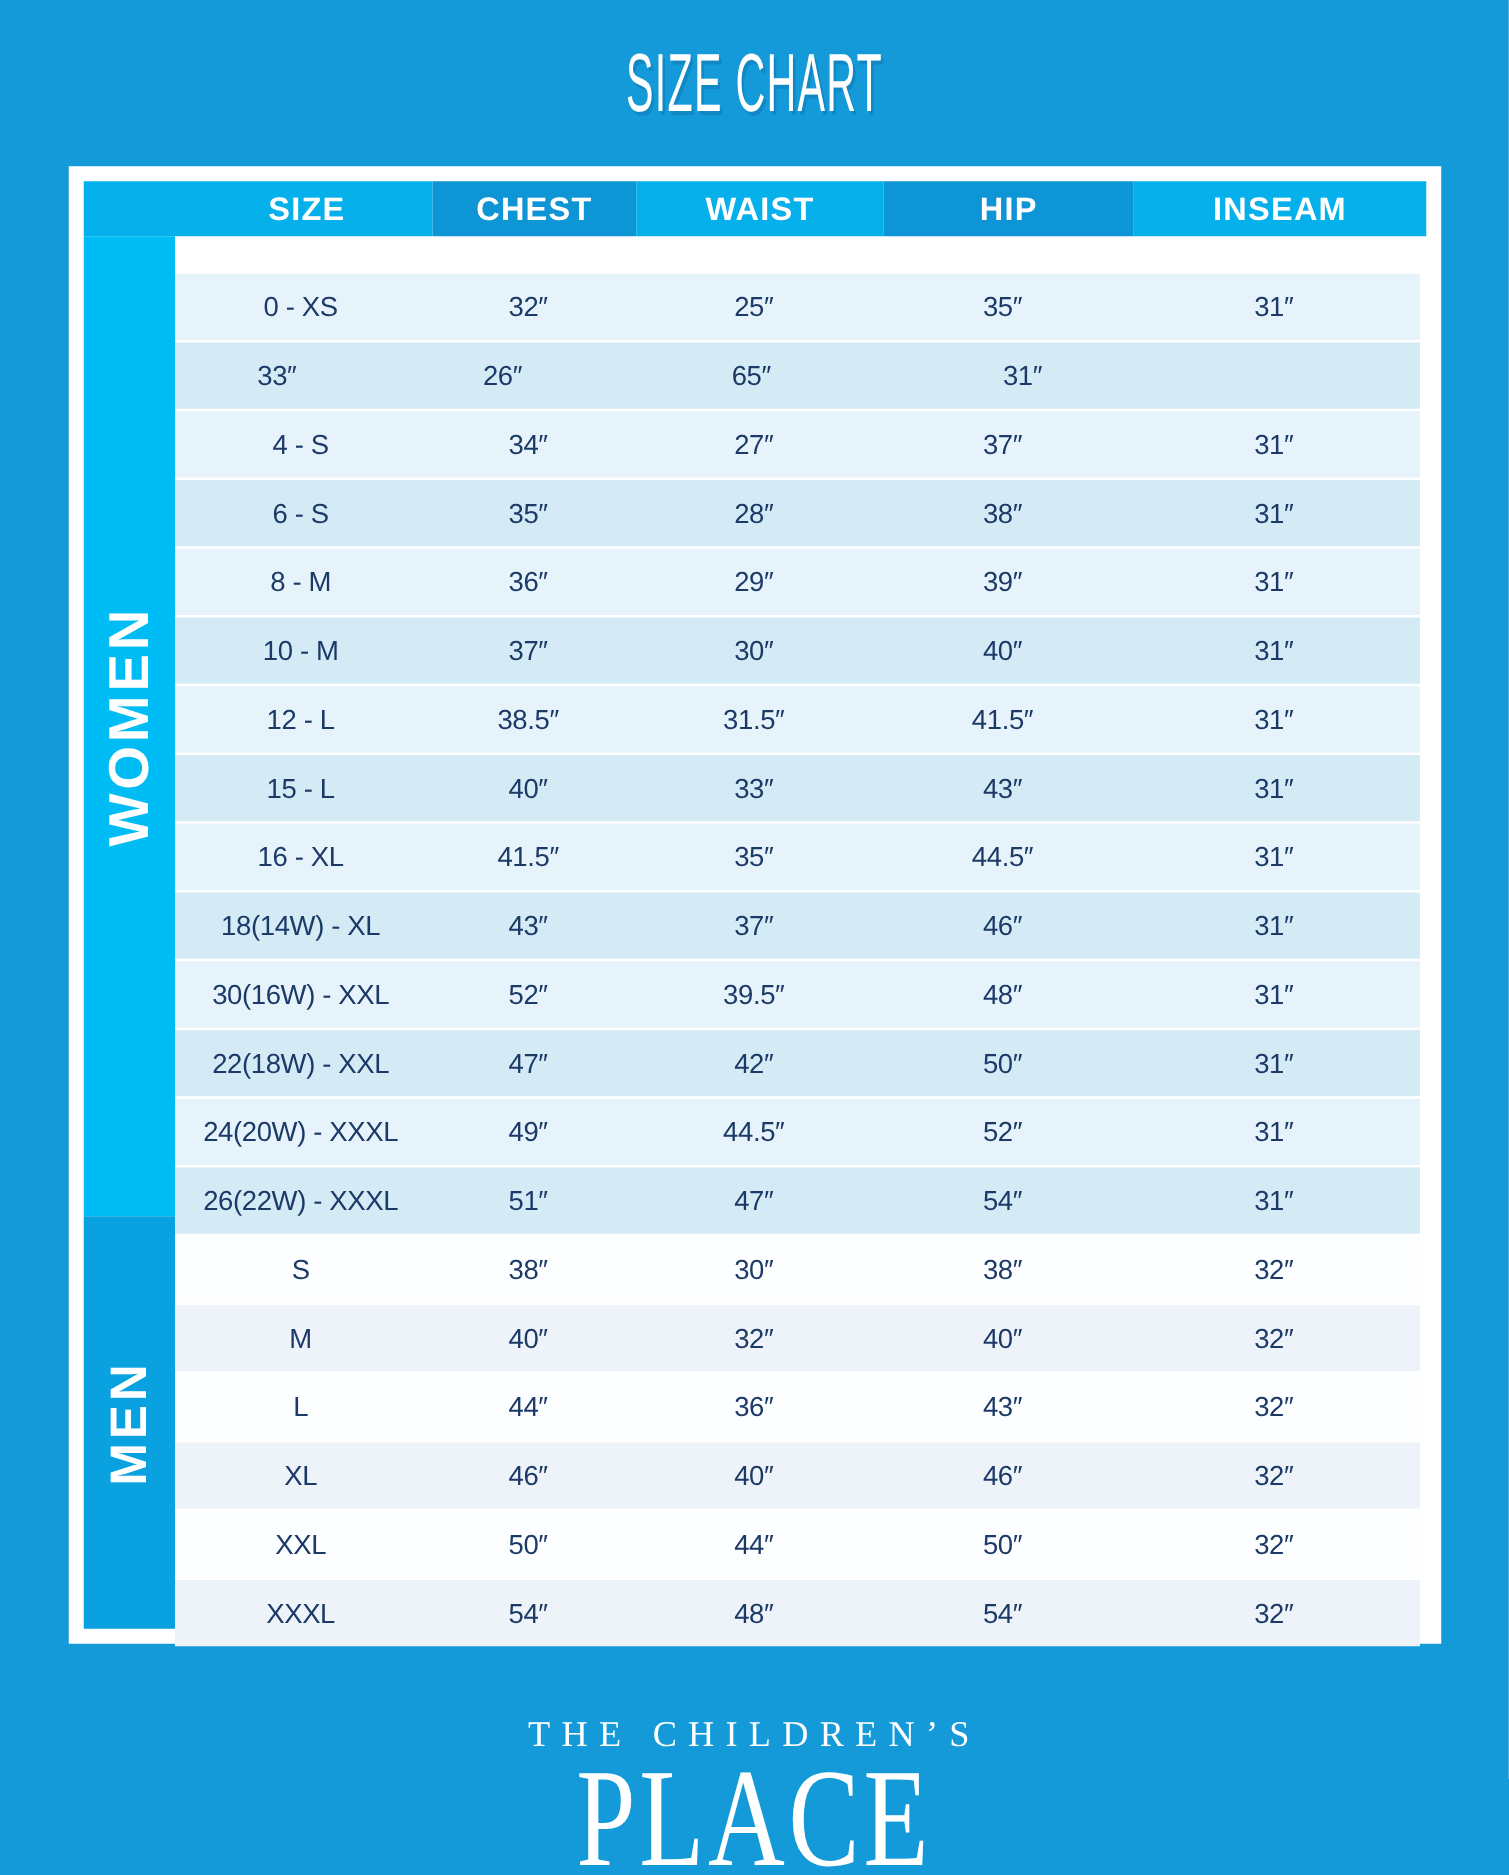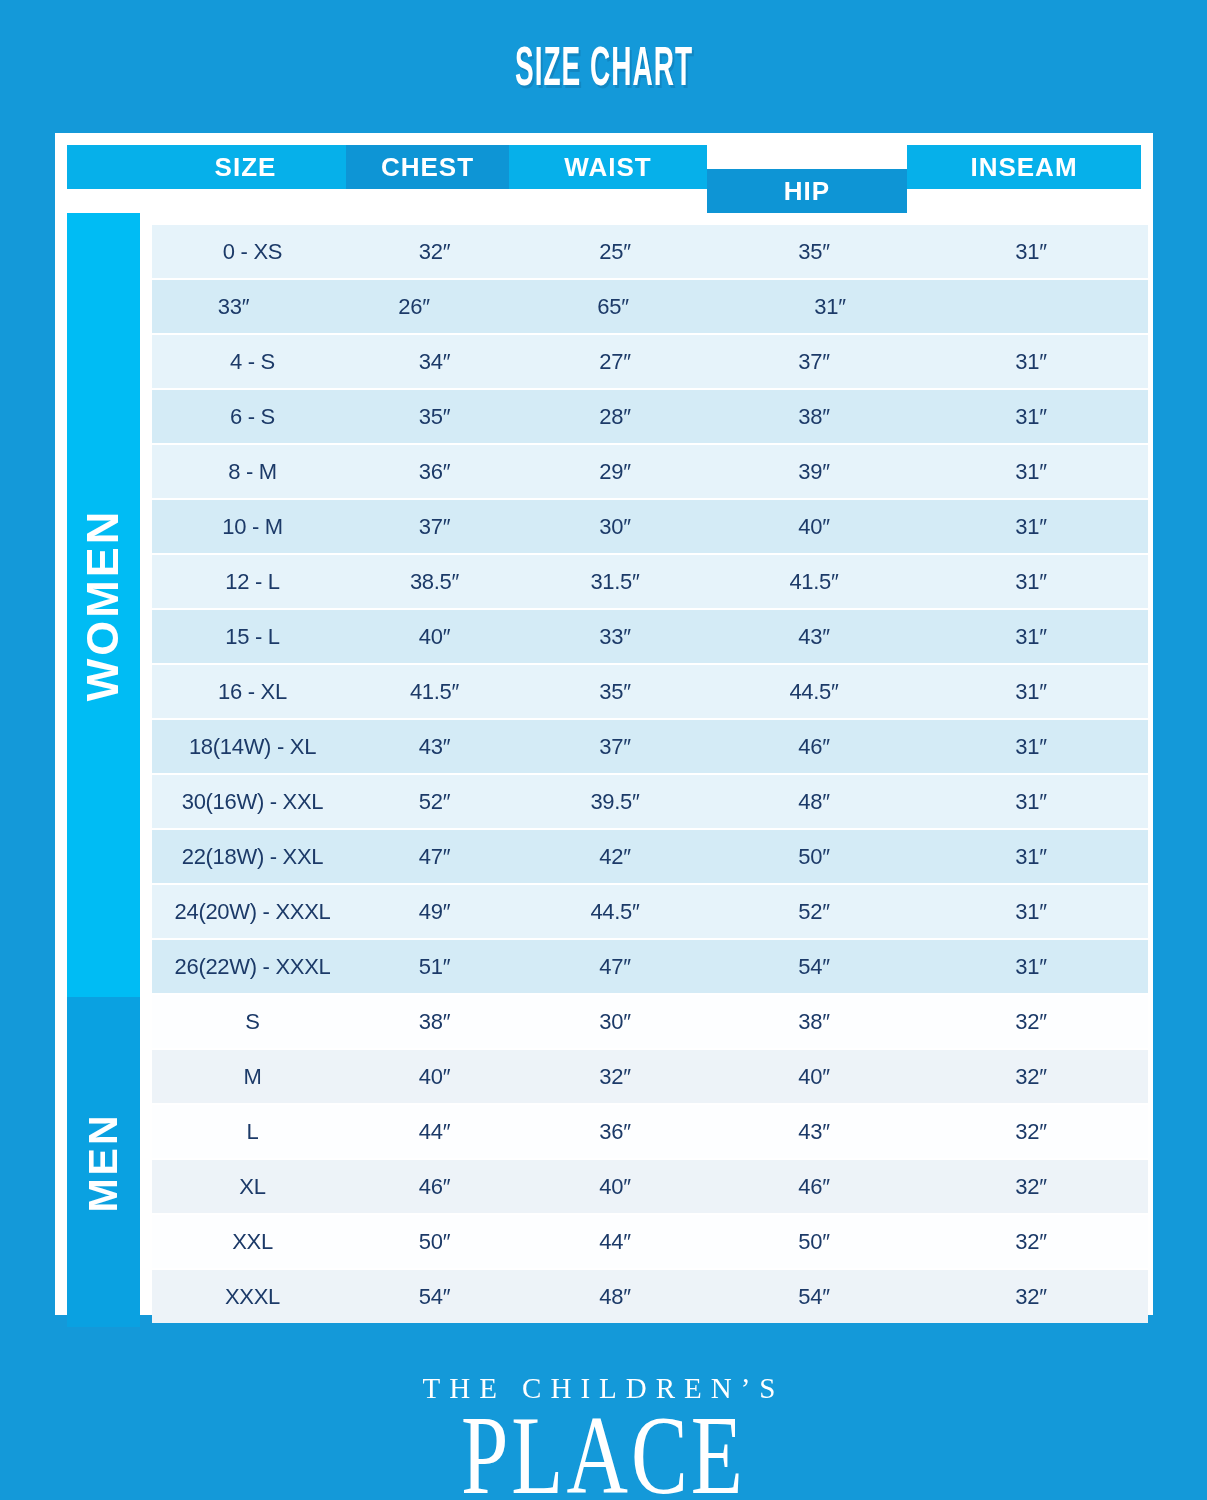--- a/index.html
+++ b/index.html
@@ -17,54 +17,54 @@
   }
   *{box-sizing:border-box;}
   html,body{margin:0;padding:0;}
   body{
     width:1207px;height:1500px;position:relative;overflow:hidden;
     background:var(--background);
     font-family:"Liberation Sans",sans-serif;
   }
   .title{
     position:absolute;top:18px;left:0;width:100%;
-    text-align:center;color:#fff;font-weight:bold;
-    font-size:56px;line-height:96px;white-space:nowrap;
+    text-align:center;color:#fff;font-weight:normal;
+    font-size:66px;line-height:96px;white-space:nowrap;
   }
   .title span{
     display:inline-block;transform:scaleX(.5);transform-origin:center;
     letter-spacing:2px;
     text-shadow:4px 3px 0 rgba(10,90,140,.28);
   }
   .card{
     position:absolute;left:55px;top:133px;width:1098px;height:1182px;
     background:var(--card);padding:12px;
   }
   .header{display:flex;border-radius:18px;}
   .hcell{
     height:44px;display:flex;align-items:center;justify-content:center;
     color:#fff;font-weight:bold;font-size:26px;letter-spacing:1px;
   }
   .h-size{width:279px;padding-left:78px;background:var(--header-light);}
   .h-chest{width:163px;background:var(--header-dark);}
   .h-waist{width:198px;background:var(--header-light);}
-  .h-hip{width:200px;background:var(--header-dark);margin-top:24px;}
+  .h-hip{width:200px;background:var(--header-dark);}
   .h-inseam{width:234px;background:var(--header-light);}
   .tbody{display:flex;}
   .sidebar{width:73px;display:flex;flex-direction:column;}
   .side-block{display:flex;align-items:center;justify-content:center;overflow:hidden;}
   .side-women{height:784px;background:var(--women-sidebar);}
   .side-men{height:330px;background:var(--men-sidebar);}
   .side-block span{
     transform:rotate(-90deg);color:#fff;font-weight:bold;
     letter-spacing:3px;white-space:nowrap;
   }
   .side-women span{font-size:45px;}
   .side-men span{font-size:41px;}
-  .rows{margin-left:12px;padding-top:12px;}
+  .rows{margin-left:0;padding-top:30px;}
   .row{display:flex;height:53px;margin-bottom:2px;}
   .row.women.even{background:var(--row-light-women);}
   .row.women.odd{background:var(--row-dark-women);}
   .row.men.even{background:var(--row-light-men);}
   .row.men.odd{background:var(--row-dark-men);}
   .cell{
     display:flex;align-items:center;justify-content:center;
     font-size:22px;font-weight:500;color:var(--text);letter-spacing:-.3px;
   }
   .c-size{width:201px;}

